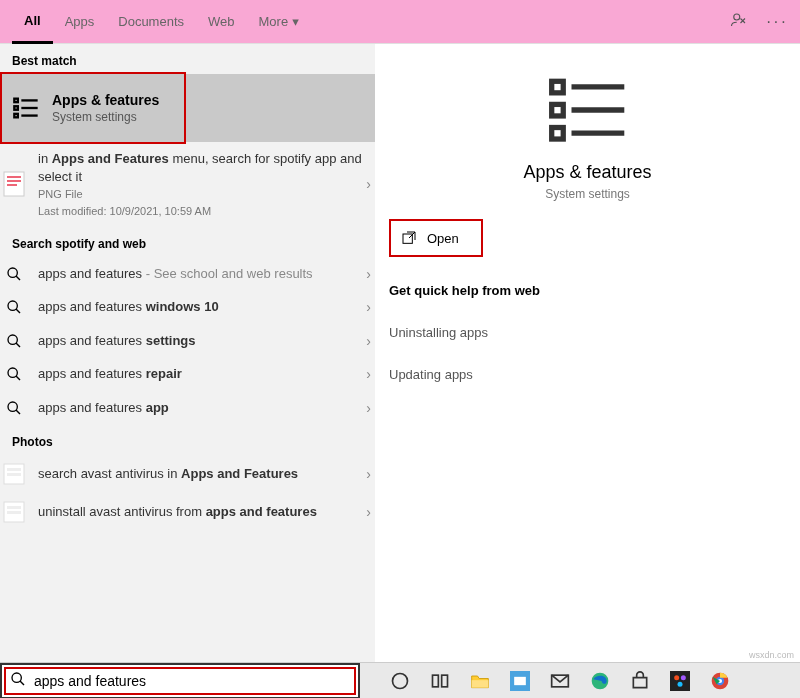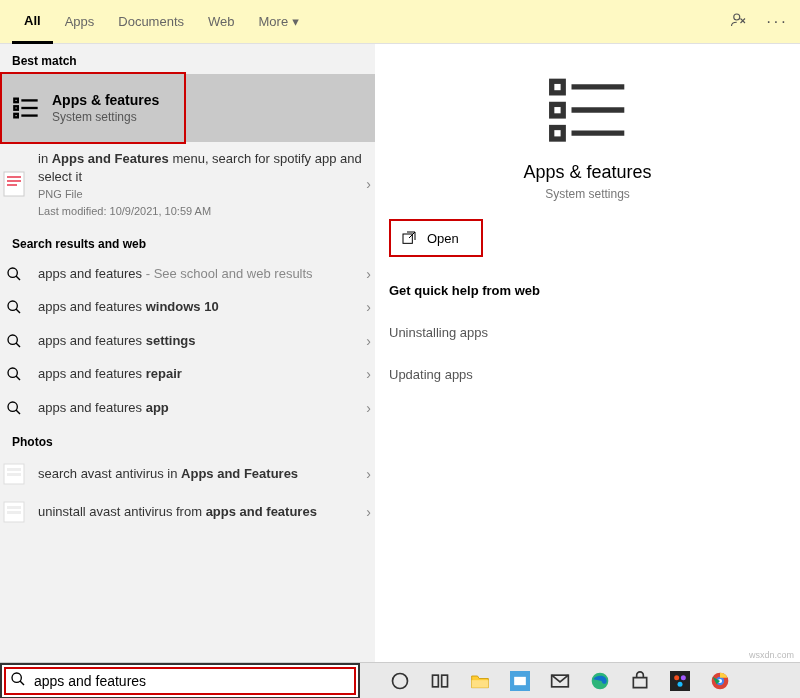--- a/index.html
+++ b/index.html
@@ -1,19 +1,19 @@
 <!DOCTYPE html>
 <html><head>
 <meta charset="utf-8">
 <style>
   * { box-sizing: border-box; margin: 0; padding: 0; font-family: "Segoe UI", sans-serif; }
   body { width: 800px; height: 698px; background: #f2f2f2; position: relative; overflow: hidden; }
 
   
-  .tabs { display: flex; align-items: center; height: 44px; padding: 0 12px; border-bottom: 1px solid #e0e0e0; background: #fef9c3; }
+  .tabs { display: flex; align-items: center; height: 44px; padding: 0 12px; border-bottom: 1px solid #e0e0e0; background: #f9a8d4; }
   .tab { padding: 0 12px; height: 44px; display: flex; align-items: center; font-size: 13px; color: #666; cursor: pointer; }
   .tab.active { color: #000; font-weight: 600; border-bottom: 3px solid #000; }
   .tab .chev { margin-left: 4px; }
   .tabs-right { margin-left: auto; display: flex; align-items: center; gap: 18px; color: #555; }
 
   .columns { display: flex; height: 618px; }
   .left { width: 375px; background: #f2f2f2; overflow: hidden; }
   .right { flex: 1; background: #fff; padding: 10px 14px 0 14px; }
 
   .section-hdr { font-size: 12px; font-weight: 600; color: #000; padding: 10px 12px 6px 12px; }
@@ -115,21 +115,21 @@
           </svg>
       </div>
       <div class="body">
         <span class="norm">in </span><span class="bold">Apps and Features</span><span class="norm"> menu, search for spotify app and select it</span>
         <div class="meta">PNG File</div>
         <div class="meta">Last modified: 10/9/2021, 10:59 AM</div>
       </div>
       <div class="chev">›</div>
     </div>
 
-    <div class="section-hdr">Search results and web</div>
+    <div class="section-hdr">Search spotify and web</div>
 
     <div class="row">
       <div class="ic">
           <svg width="16" height="16" viewBox="0 0 24 24" fill="none" stroke="#000" stroke-width="2">
             <circle cx="10" cy="10" r="7"></circle>
             <line x1="15" y1="15" x2="21" y2="21"></line>
           </svg>
         </div>
       <div class="body"><span class="norm">apps and features</span><span style="color:#888"> - See school and web results</span></div>
       <div class="chev">›</div>

